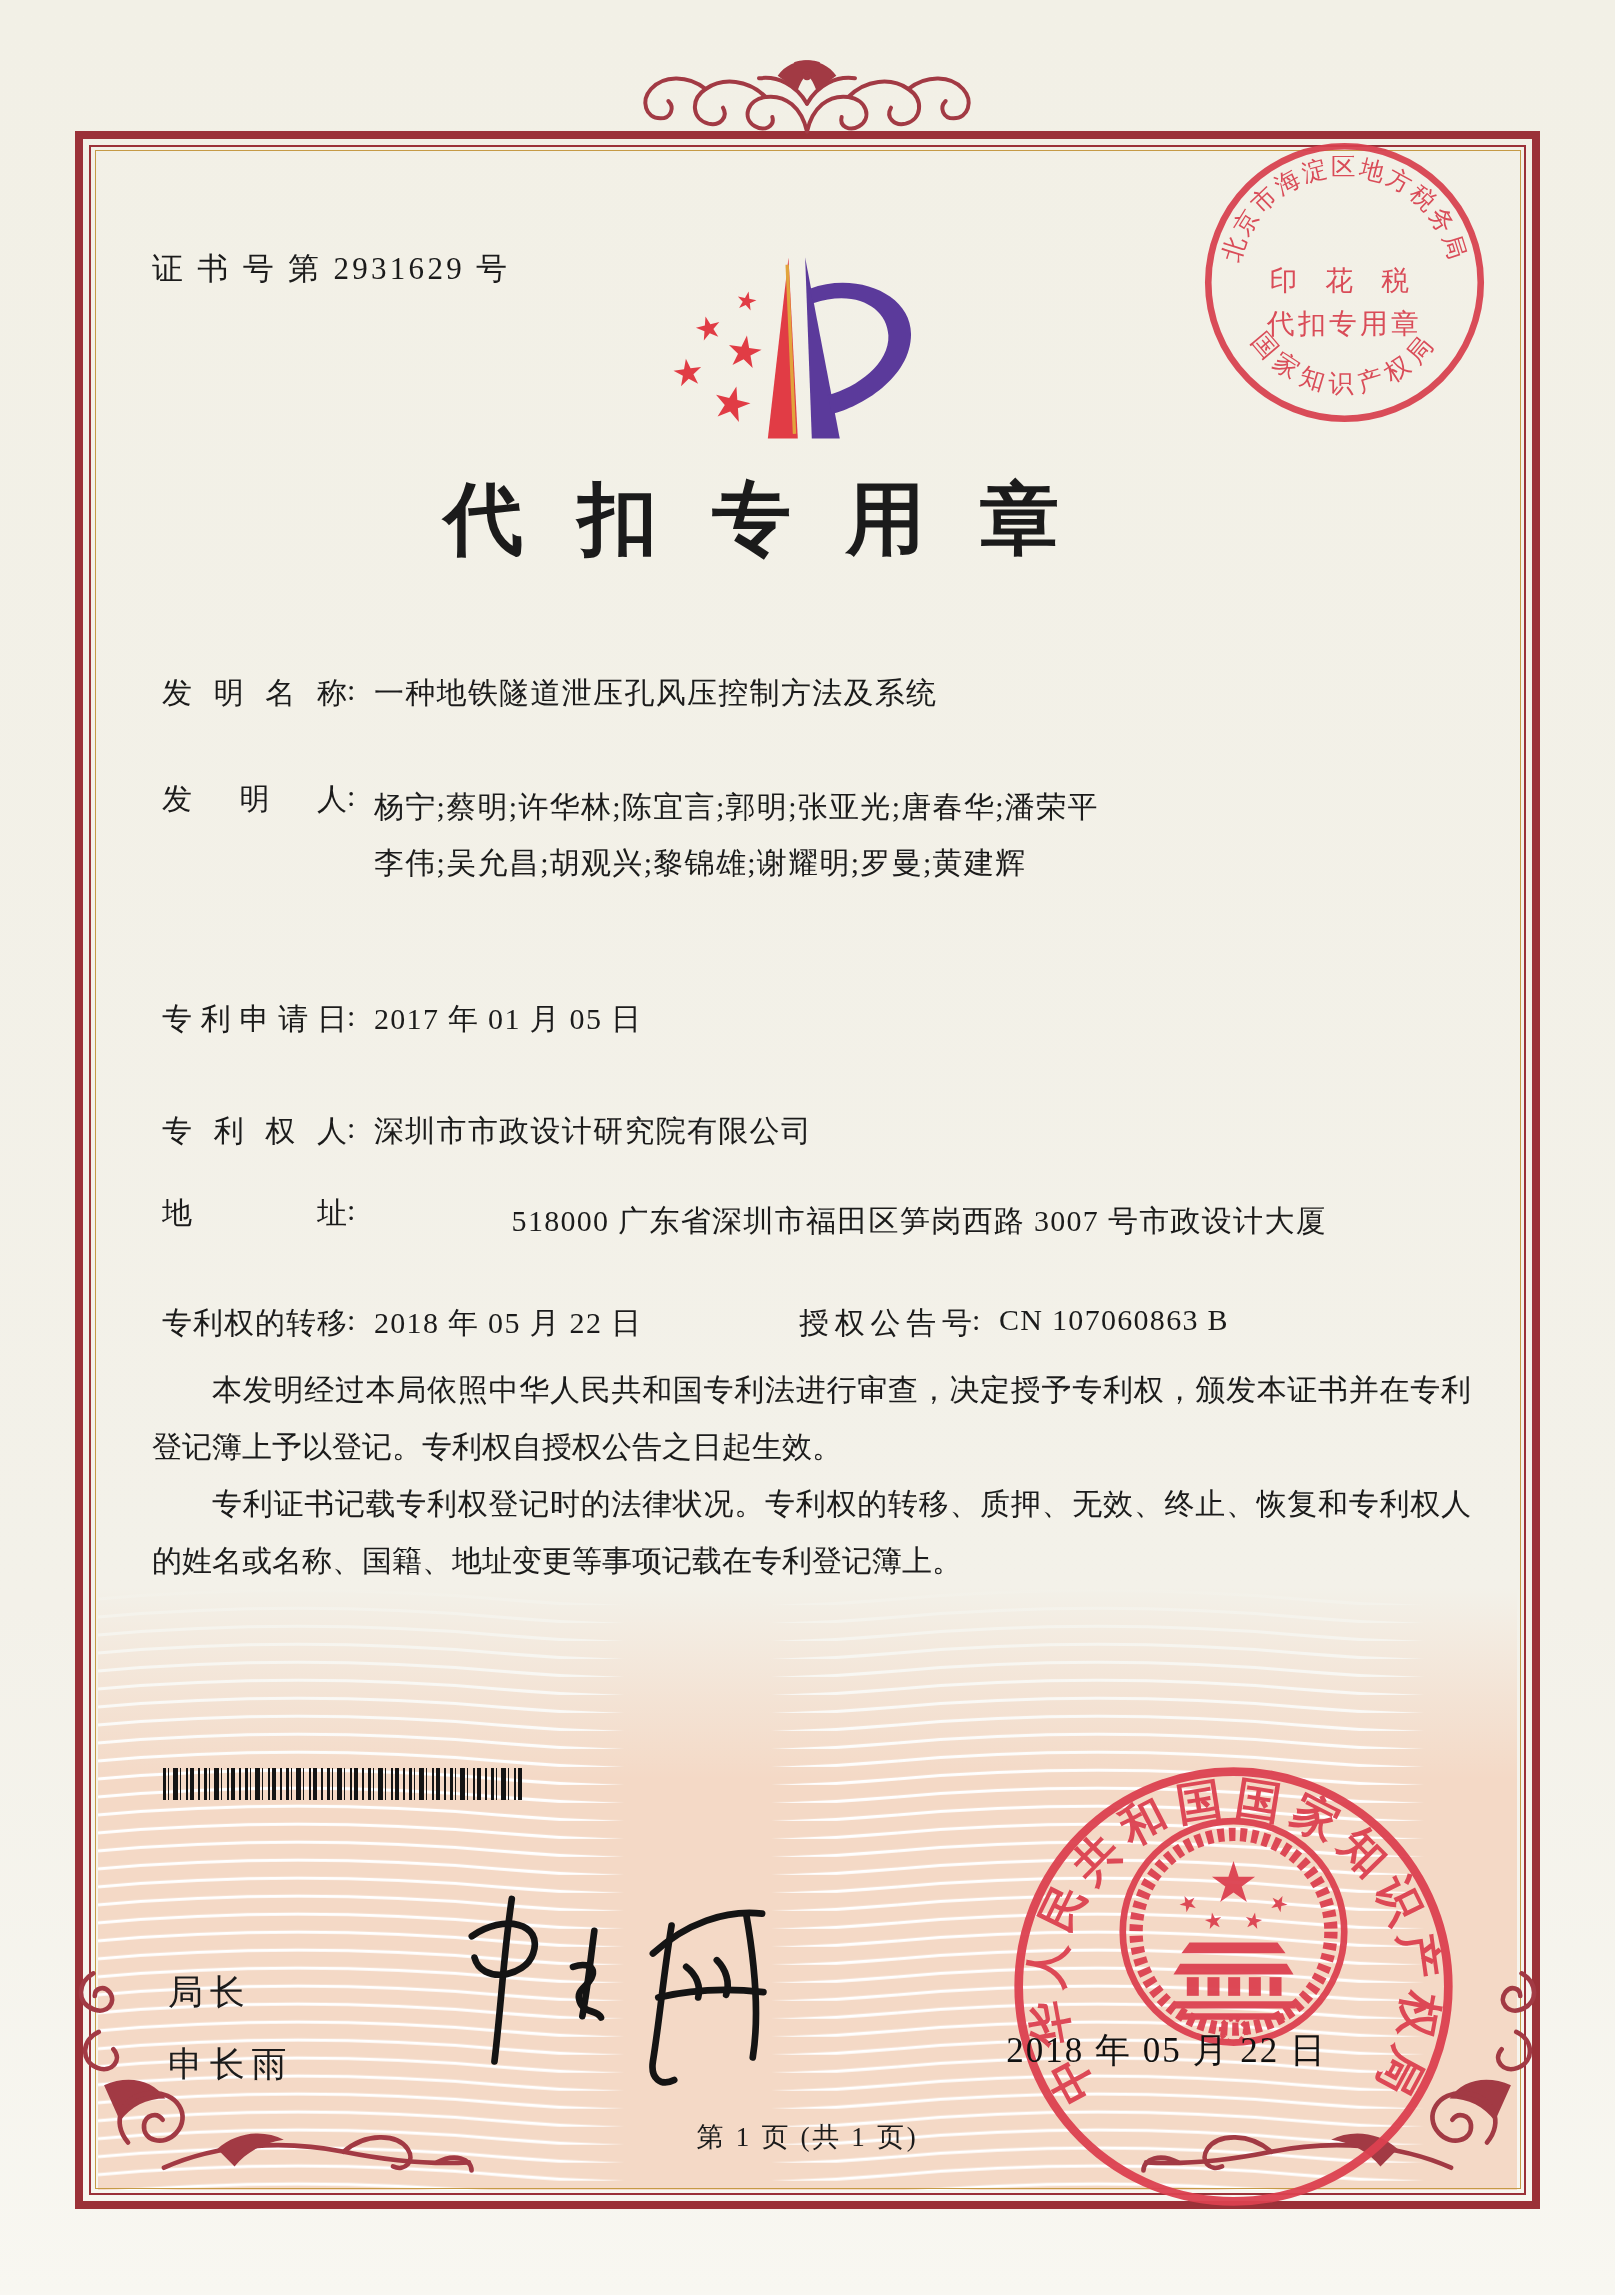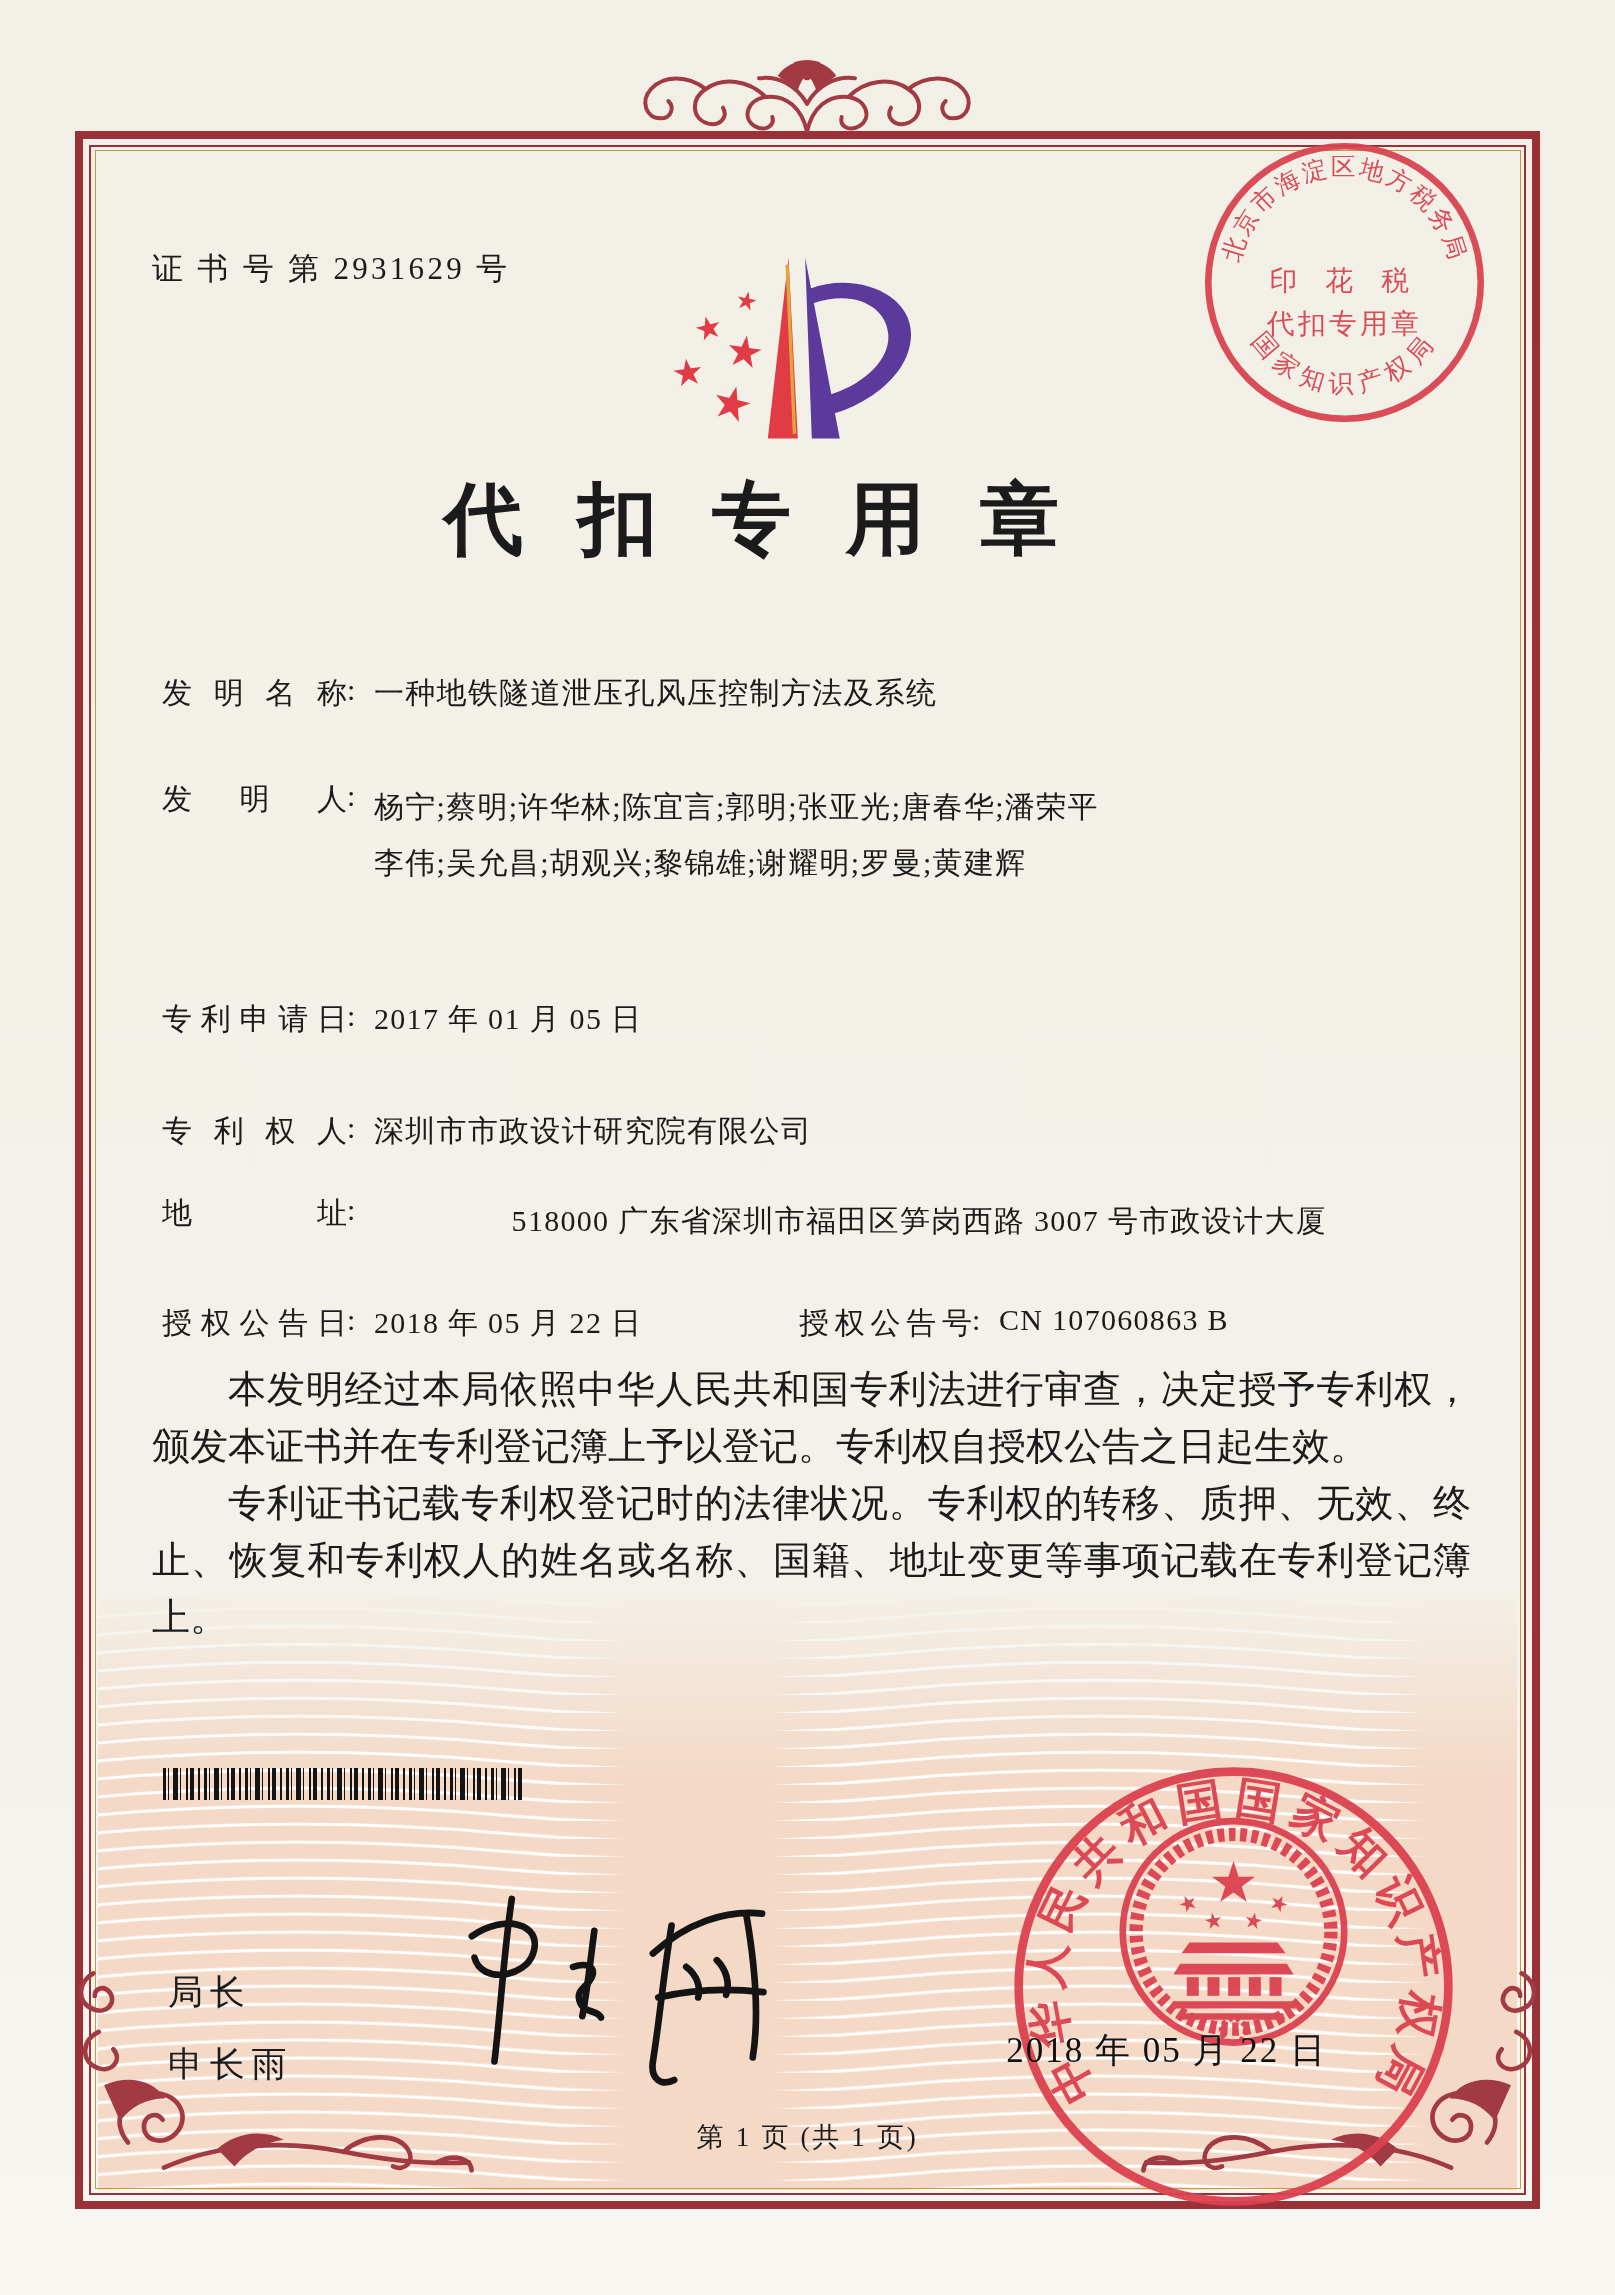--- a/index.html
+++ b/index.html
@@ -21,21 +21,21 @@
   .tax-stamp{position:absolute;left:1199px;top:137px;width:291px;height:291px;z-index:5;opacity:.93;}
   
   .row{position:absolute;left:162px;font-size:30px;z-index:4;white-space:nowrap;}
   .flabel{display:inline-block;width:185px;text-align:justify;text-align-last:justify;vertical-align:top;}
   .colon{display:inline-block;width:27px;vertical-align:top;}
   .fvalue{display:inline-block;vertical-align:top;letter-spacing:1.3px;}
   .fvalue.wrap{white-space:normal;width:953px;line-height:56px;text-align:right;}
   .vline{line-height:56px;}
   .row2label{display:inline-block;width:173px;text-align:justify;text-align-last:justify;vertical-align:top;}
   
-  .bodytext{position:absolute;left:152px;top:1361px;width:1319px;font-size:38px;line-height:57px;
+  .bodytext{position:absolute;left:152px;top:1361px;width:1319px;font-size:30px;line-height:57px;
             text-align:justify;z-index:4;font-family:Liberation Serif, serif;}
   .bodytext p{margin:0;text-indent:2em;}
   
   .barcode{position:absolute;left:163px;top:1768px;width:363px;height:32px;z-index:4;
     background-image:repeating-linear-gradient(90deg,
       #141414 0 2.7px,transparent 2.7px 4.7px,#141414 4.7px 6px,transparent 6px 10px,
       #141414 10px 14.7px,transparent 14.7px 16.7px,#141414 16.7px 18px,transparent 18px 23px,
       #141414 23px 25px,transparent 25px 27px,#141414 27px 31px,transparent 31px 35px,
       #141414 35px 37px,transparent 37px 41px);}
   
@@ -158,21 +158,21 @@
 
   <div class="row" style="top:1111px">
     <span class="flabel">专利权人</span><span class="colon">:</span><span class="fvalue">深圳市市政设计研究院有限公司</span>
   </div>
 
   <div class="row" style="top:1193px">
     <span class="flabel">地址</span><span class="colon">:</span><span class="fvalue wrap">518000 广东省深圳市福田区笋岗西路 3007 号市政设计大厦</span>
   </div>
 
   <div class="row" style="top:1303px">
-    <span class="flabel">授权公告日</span><span class="colon" style="visibility:hidden">授权公告日</span><span class="colon" style="position:absolute;left:185px;visibility:visible">:</span><span class="fvalue" style="position:absolute;left:212px;">2018 年 05 月 22 日</span>
+    <span class="flabel">专利权的转移</span><span class="colon" style="visibility:hidden">授权公告日</span><span class="colon" style="position:absolute;left:185px;visibility:visible">:</span><span class="fvalue" style="position:absolute;left:212px;">2018 年 05 月 22 日</span>
     <span style="position:absolute;left:637px;white-space:nowrap;"><span class="row2label">授权公告号</span><span class="colon">:</span><span class="fvalue">CN 107060863 B</span></span>
   </div>
 
   <div class="bodytext">
     <p>本发明经过本局依照中华人民共和国专利法进行审查，决定授予专利权，颁发本证书并在专利登记簿上予以登记。专利权自授权公告之日起生效。</p>
     <p>专利证书记载专利权登记时的法律状况。专利权的转移、质押、无效、终止、恢复和专利权人的姓名或名称、国籍、地址变更等事项记载在专利登记簿上。</p>
   </div>
 
   <div class="barcode"></div>
 

